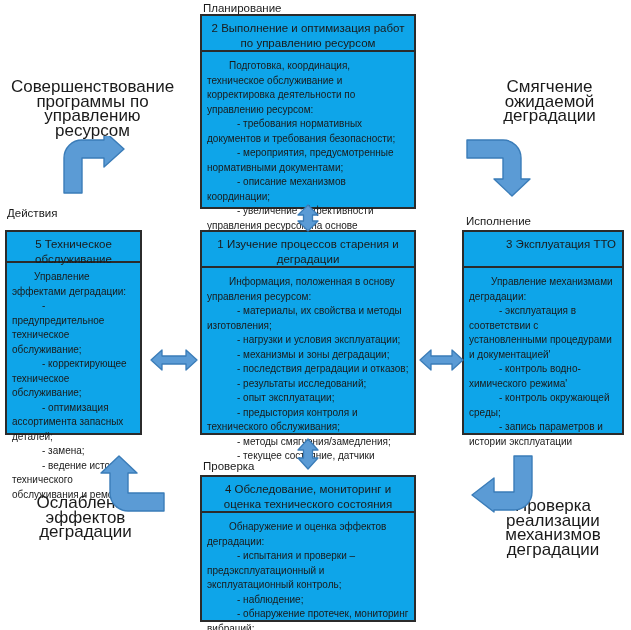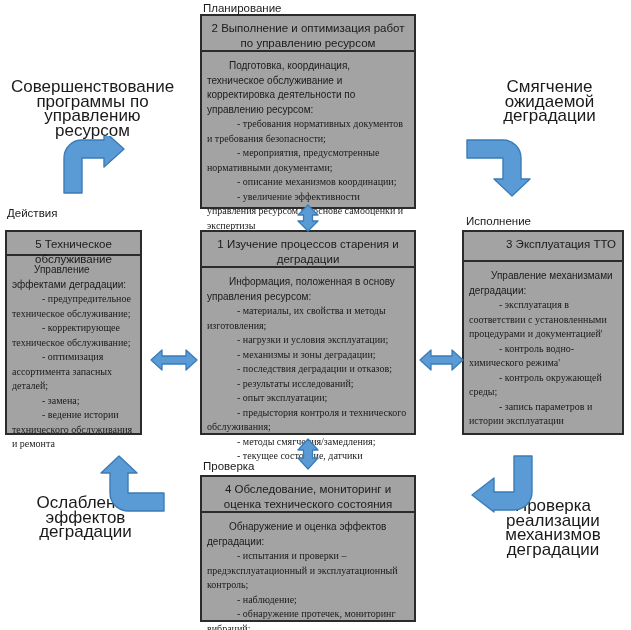--- a/index.html
+++ b/index.html
@@ -18,21 +18,21 @@
   .stage {
     position: absolute;
     left: 0; top: 0;
     width: 631px;
     height: 630px;
   }
   
   .box {
     position: absolute;
     border: 2px solid #2b2b2b;
-    background: #a3a3a3;
+    background: #0ea5e9;
     box-sizing: border-box;
   }
   .box-title {
     border-bottom: 2px solid #2b2b2b;
     text-align: center;
     font-size: 11.5px;
     line-height: 15px;
     padding: 5px 4px 5px 4px;
     box-sizing: border-box;
   }
@@ -44,21 +44,20 @@
     text-align: left;
   }
   .box-body p {
     margin: 0;
   }
   .ind {
     text-indent: 22px;
   }
   .ind2 {
     text-indent: 30px;
-    font-family: Liberation Serif, serif;
   }
 
   
   .caption {
     position: absolute;
     font-size: 11.5px;
     line-height: 14px;
     color: #1a1a1a;
     white-space: nowrap;
   }
@@ -77,29 +76,29 @@
     position: absolute;
   }
   .arrow svg { display: block; }
 
   
   #box-top    { left: 200px; top: 14px;  width: 216px; height: 195px; }
   #box-top .box-title { height: 36px; }
   #box-top .box-body  { height: 155px; }
 
   #box-left   { left: 5px;   top: 230px; width: 137px; height: 205px; }
-  #box-left .box-title { height: 24px; }
+  #box-left .box-title { height: 31px; }
   #box-left .box-body  { height: 165px; }
 
   #box-center { left: 200px; top: 230px; width: 216px; height: 205px; }
   #box-center .box-title { height: 36px; }
   #box-center .box-body  { height: 186px; }
 
   #box-right  { left: 462px; top: 230px; width: 162px; height: 205px; }
-  #box-right .box-title { height: 30px; padding-left: 40px; }
+  #box-right .box-title { height: 36px; padding-left: 40px; }
   #box-right .box-body  { height: 165px; }
 
   #box-bottom { left: 200px; top: 475px; width: 216px; height: 147px; }
   #box-bottom .box-title { height: 36px; }
   #box-bottom .box-body  { height: 107px; }
 
   
   #cap-planning  { left: 203px; top: 1px; }
   #cap-actions   { left: 7px;   top: 206px; }
   #cap-execution { left: 466px; top: 214px; }

